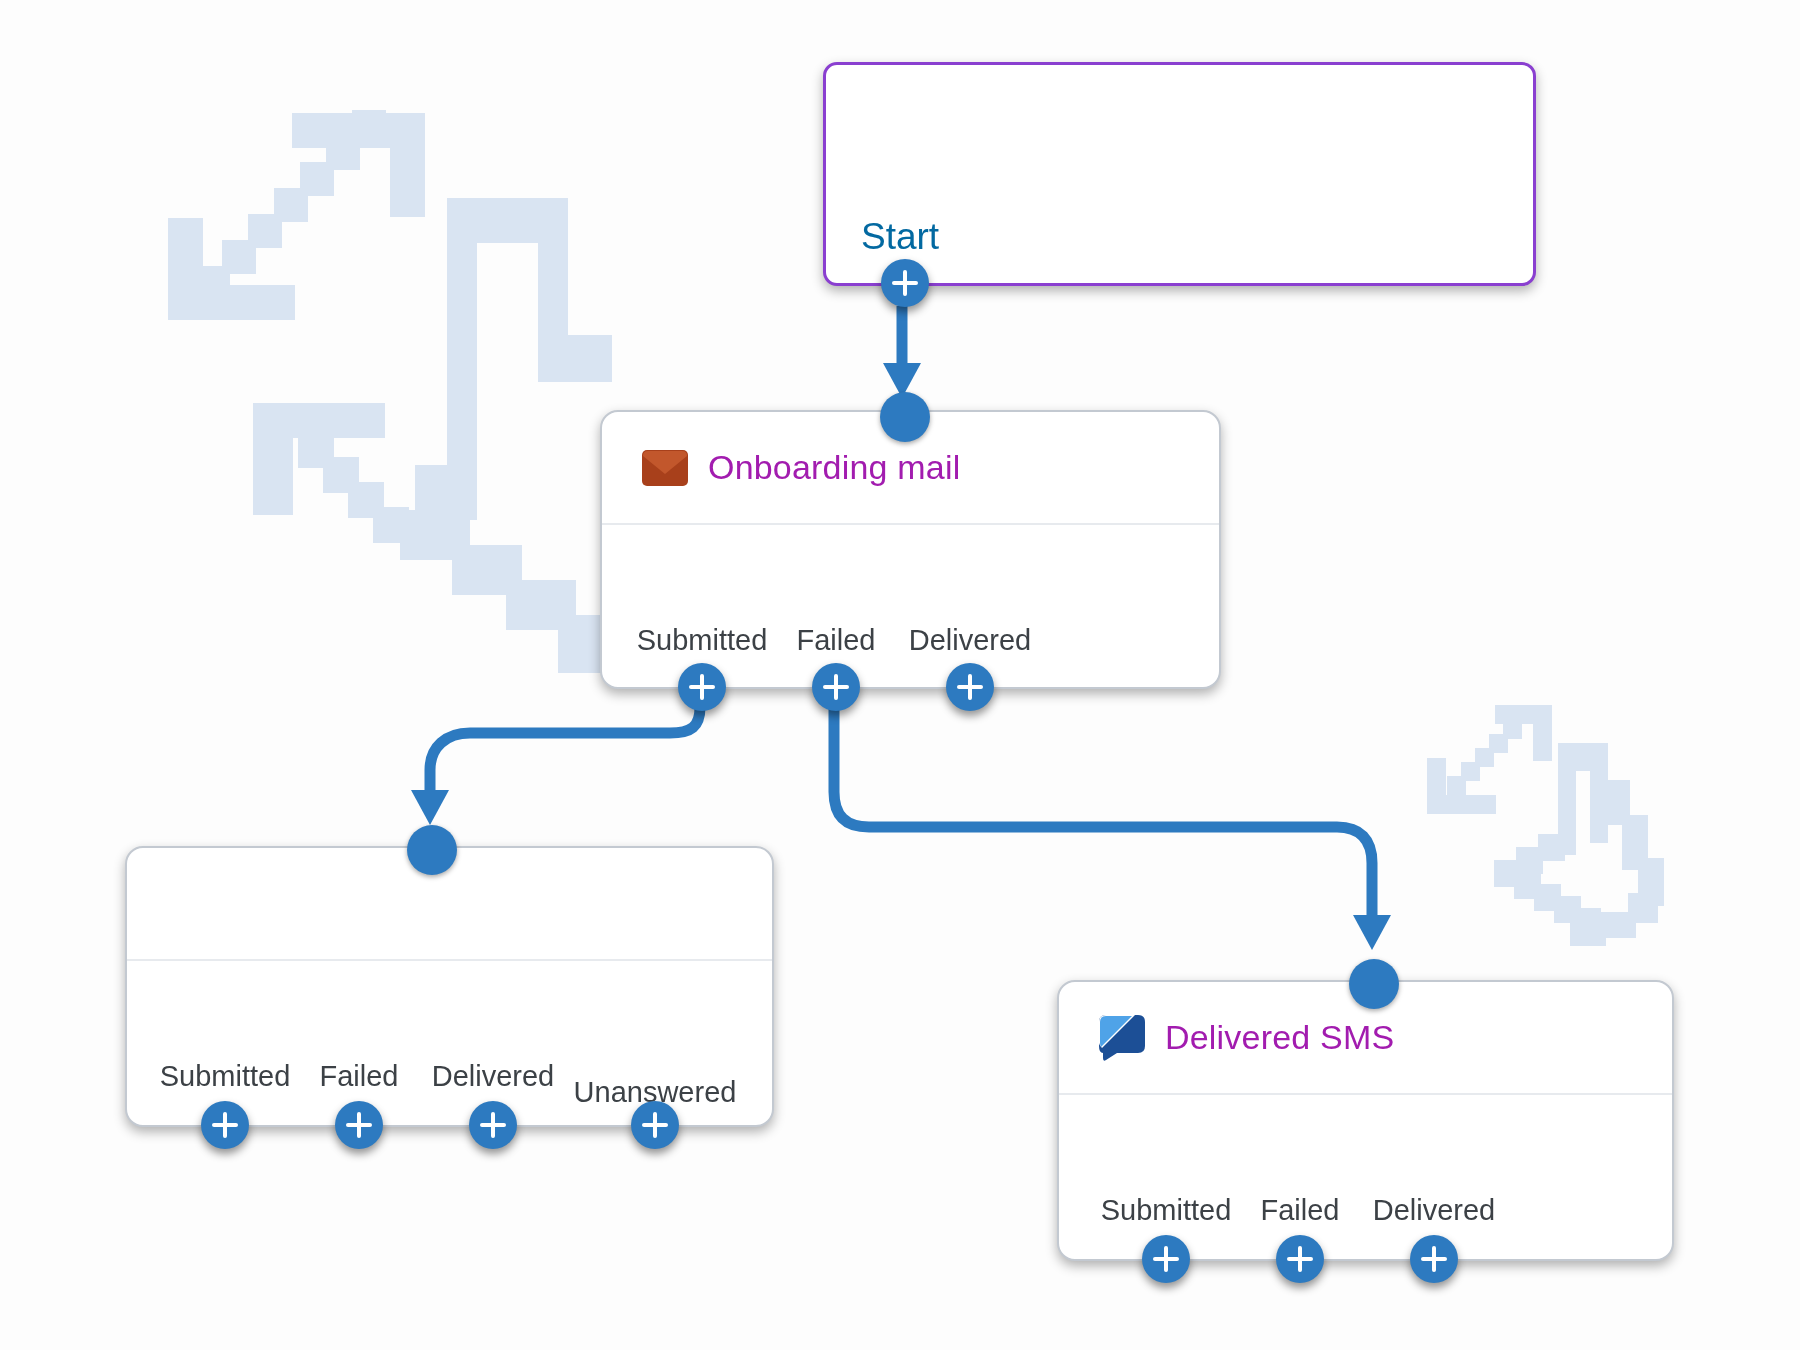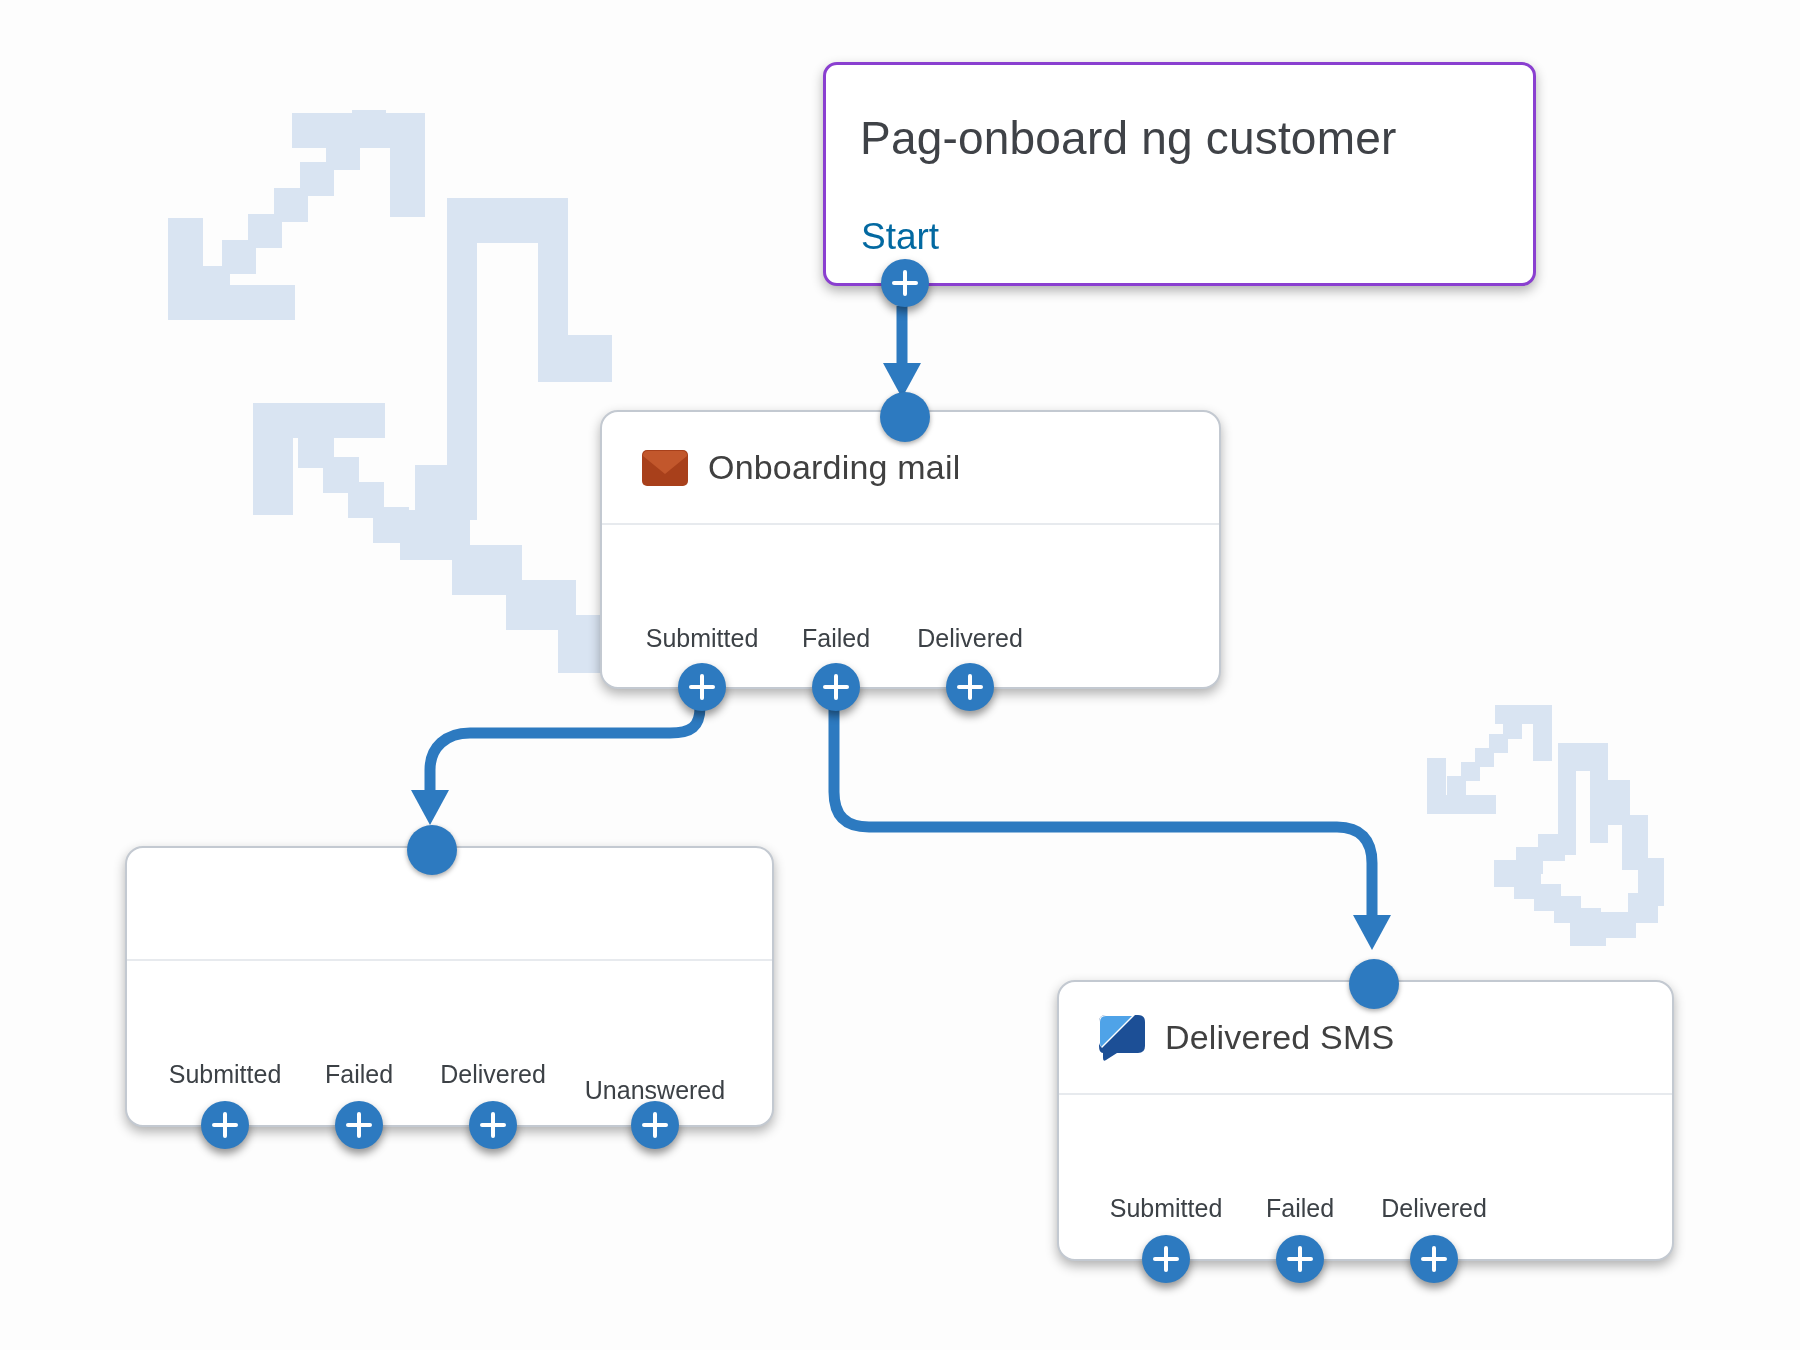--- a/index.html
+++ b/index.html
@@ -15,32 +15,32 @@
   }
   .node-start{
     border:3px solid #8a3fd0;border-radius:14px;
   }
   .node-header{
     position:absolute;left:0;top:0;right:0;height:111px;
     display:flex;align-items:center;padding-left:40px;box-sizing:border-box;
   }
   .node-start .node-header{height:100px;padding-left:34px;align-items:flex-end;}
   .node-title{
-    font-size:34px;color:#404040;font-weight:500;letter-spacing:.2px;white-space:nowrap;
+    font-size:34px;color:#a21caf;font-weight:500;letter-spacing:.2px;white-space:nowrap;
   }
   .start-title{font-size:46px;color:#3f4247;font-weight:500;}
   .start-status{
     position:absolute;left:35px;top:151px;font-size:37px;font-weight:500;color:#0369a1;
   }
   .node-icon{width:46px;height:42px;margin-right:20px;display:inline-flex;align-items:center;}
   .divider{
     position:absolute;left:0;right:0;top:111px;height:2px;background:#e7eaee;
   }
   .out-label{
-    position:absolute;transform:translateX(-50%);font-size:25px;color:#3c4146;white-space:nowrap;
+    position:absolute;transform:translateX(-50%);font-size:29px;color:#3c4146;white-space:nowrap;
   }
   .port{
     position:absolute;width:50px;height:50px;border-radius:50%;
     background:#2d7ac0;transform:translate(-50%,-50%);
     box-shadow:0 2px 5px rgba(0,0,0,.35);z-index:3;
   }
   .plus-btn{
     position:absolute;width:48px;height:48px;border-radius:50%;
     background:#2d7ac0;transform:translate(-50%,-50%);
     box-shadow:0 5px 8px rgba(0,0,0,.42);z-index:3;cursor:pointer;border:none;
@@ -120,23 +120,20 @@
     <path d="M834,707 L834,792 C834,816 846,827 869,827 L1337,827 C1360,827 1372,839 1372,863 L1372,918"></path>
   </g>
   <g fill="#2d7ac0" shape-rendering="auto">
     <polygon points="883,363 921,363 902,398"></polygon>
     <polygon points="411,790 449,790 430,825"></polygon>
     <polygon points="1353,915 1391,915 1372,950"></polygon>
   </g>
 </svg>
 
 <div class="node node-start" style="left:823px;top:62px;width:707px;height:218px;">
-  <div class="node-header">
-    <span class="node-title start-title">Pag-onboard ng customer</span>
-  </div>
   <span class="start-status">Start</span>
   <button class="plus-btn" style="left:79px;top:218px;">
     <span class="bar-h"></span>
     <span class="bar-v"></span>
   </button>
 </div>
 
 <div class="node" style="left:600px;top:410px;width:617px;height:275px;">
   <span class="port" style="left:303px;top:5px;"></span>
   <div class="node-header">

